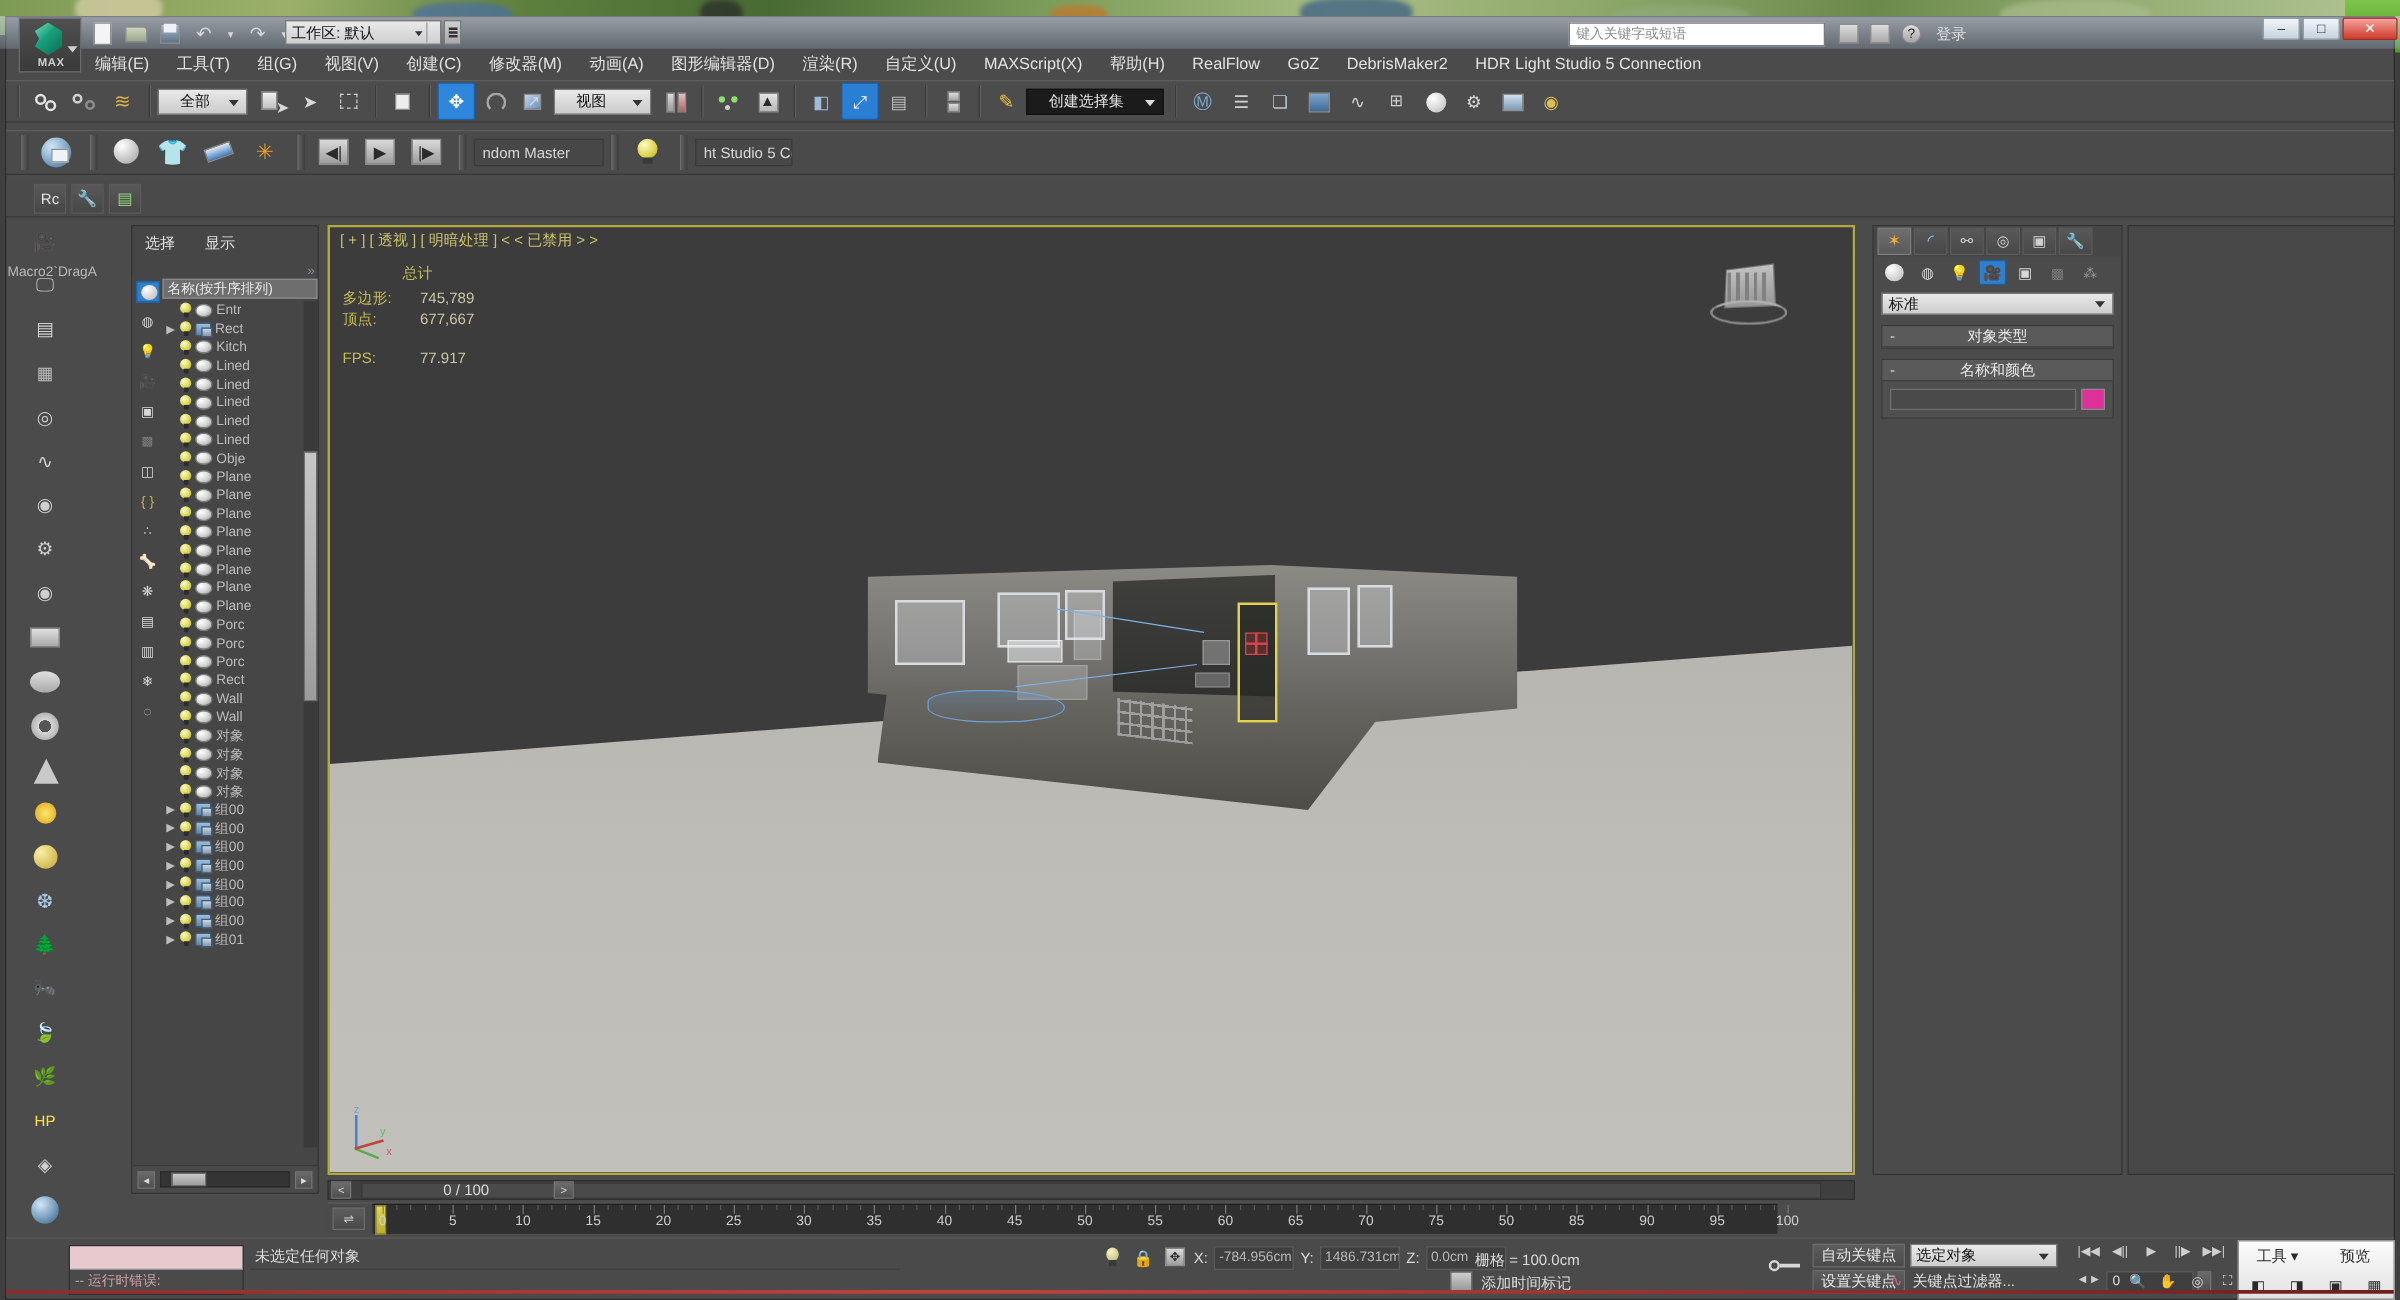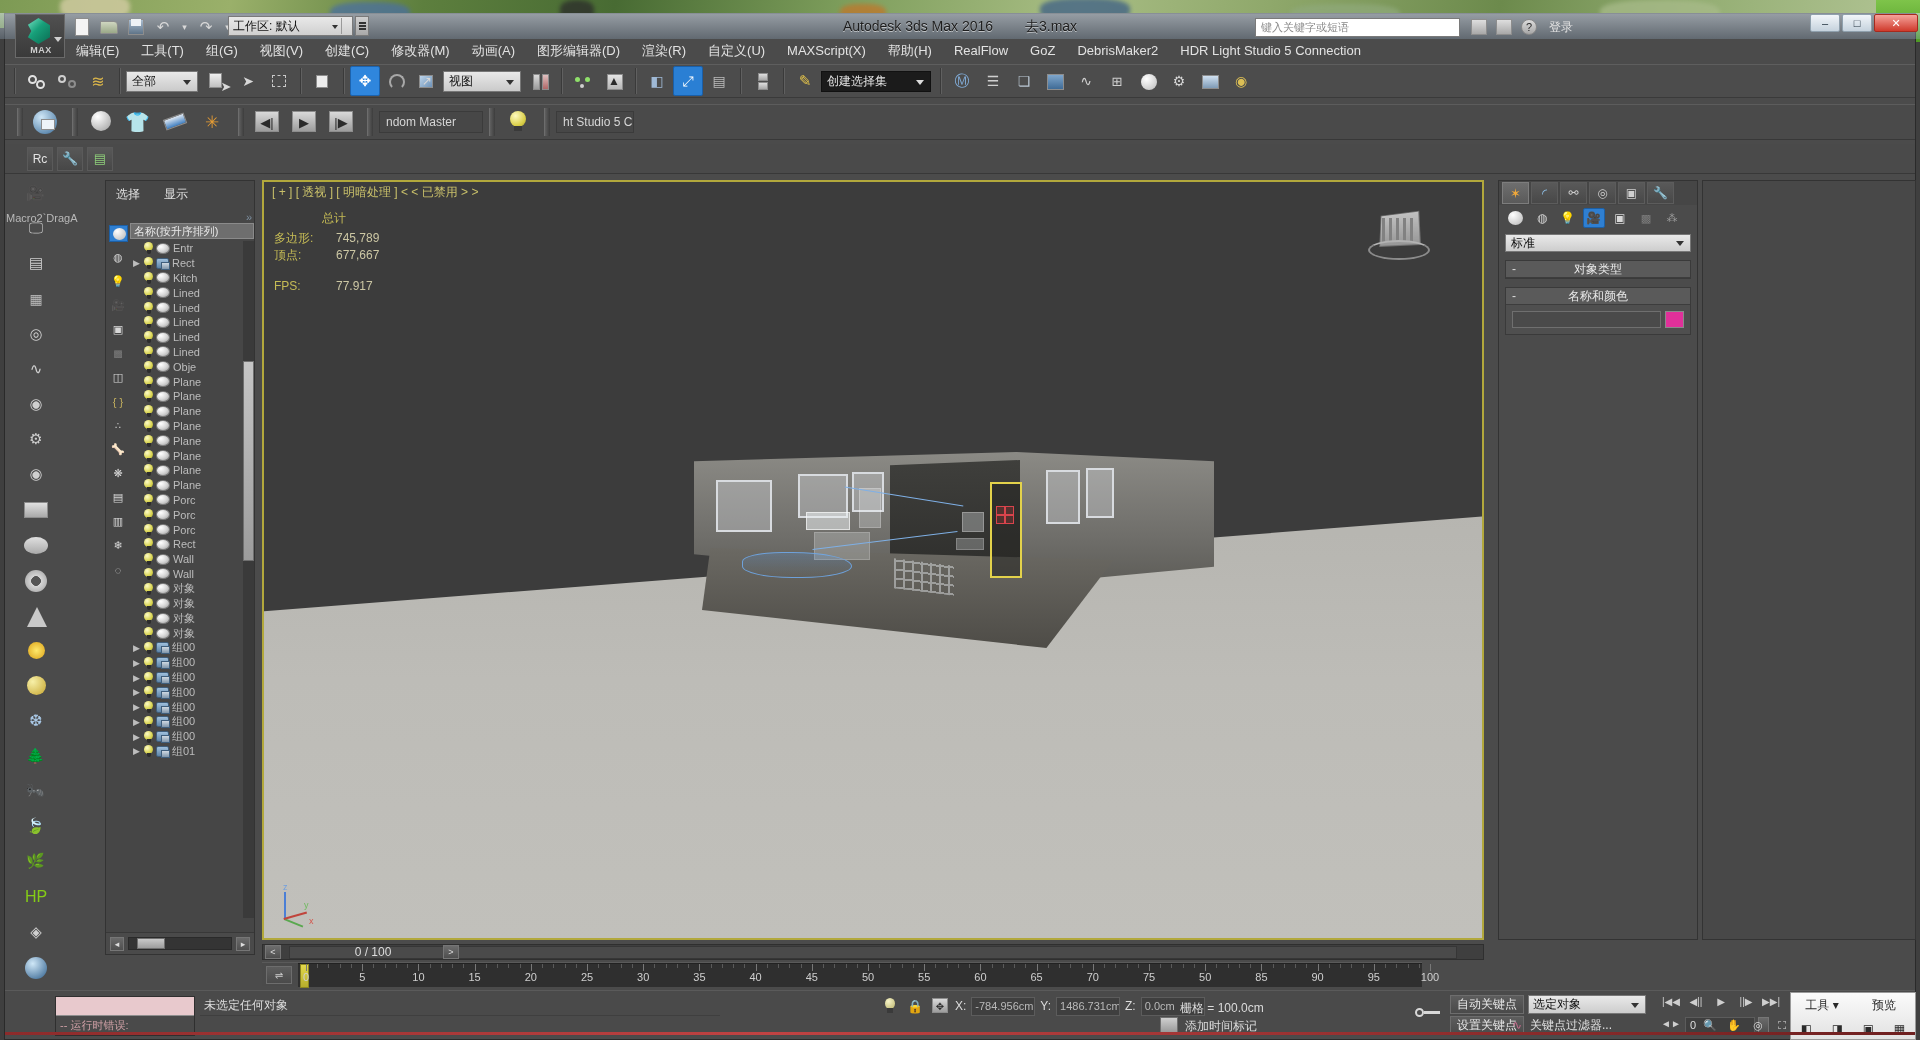--- a/index.html
+++ b/index.html
@@ -119,21 +119,21 @@
   .tb-btn {
     width:30px; height:30px; position:relative; margin-right:1px;
     border:1px solid transparent; border-radius:2px;
   }
   .tb-btn.active { background:#2a7fd4; border-color:#1a5fa8; }
   .tb-btn.activesel{ background:#2f86dd; border-color:#1c63ae;}
   .tb-sep { width:2px; height:26px; background:#3a3a3a; border-right:1px solid #606060; margin:0 5px; }
   .tb-combo {
     height:21px; background:linear-gradient(180deg,#e9e9e9,#cacaca);
     border:1px solid #777; color:#101010; font-size:12px; line-height:19px;
-    padding-left:5px; position:relative; margin-right:4px;
+    padding-left:17px; position:relative; margin-right:4px;
   }
   .tb-combo .arrow{position:absolute; right:6px; top:8px; width:0;height:0;
     border-left:4px solid transparent;border-right:4px solid transparent;border-top:5px solid #333;}
   .tb-combo.dark{ background:#1b1b1b; color:#e2e2e2; border:1px solid #111; }
   .tb-combo.dark .arrow{ border-top-color:#ddd; }
 
   
   .toolbar2 {
     position:absolute; left:5px; top:104px; width:1910px; height:36px;
     background:#4a4a4a; border-top:1px solid #5c5c5c; border-bottom:1px solid #383838;
@@ -487,24 +487,20 @@
     <div class="wp-blob" style="left:1290px;top:4px;width:110px;height:20px;background:#8fa97a;"></div>
     <div class="wp-blob" style="left:1600px;top:0px;width:120px;height:26px;background:#a8bb8a;"></div>
   </div>
 
   <div class="helper-badge">31</div>
   <div class="helper-label">360 U盘小助手</div>
 
   <div class="maxwin"></div>
 
   <div class="titlebar"></div>
-  <div class="title-text">
-    <span>Autodesk 3ds Max 2016</span>
-    <span class="title-file">去3.max</span>
-  </div>
   <div class="win-btns">
     <div class="win-btn">–</div>
     <div class="win-btn">□</div>
     <div class="win-btn close">✕</div>
   </div>
 
   <div class="maxlogo">
     <div class="gem"></div>
     <div class="gem-arrow"></div>
     <div class="mx">MAX</div>
@@ -809,21 +805,21 @@
     <div class="lt-btn">
         <div class="glyph" style="font-size:15px;color:#b08c5a;">🐜</div>
       </div>
     <div class="lt-btn">
         <div class="glyph" style="font-size:15px;color:#7fb45f;">🍃</div>
       </div>
     <div class="lt-btn">
         <div class="glyph" style="font-size:15px;color:#6fa84f;">🌿</div>
       </div>
     <div class="lt-btn">
-        <div class="glyph" style="font-size:16px;color:#84cc16;text-align:right;">HP</div>
+        <div class="glyph" style="font-size:12px;color:#fde047;text-align:right;">HP</div>
       </div>
     <div class="lt-btn">
         <div class="glyph" style="font-size:15px;color:#cfcfcf;">◈</div>
       </div>
     <div class="lt-btn">
       <div class="ic-circle" style="left:4px;top:3px;width:22px;height:22px;background:radial-gradient(circle at 35% 30%,#cfe7f7,#2f5f8c);"></div>
     </div>
   </div>
   <div class="lt-label" style="position:absolute;left:6px;top:212px;width:100px;color:#b8b8b8;font-size:11px;">Macro2`DragA</div>
 

